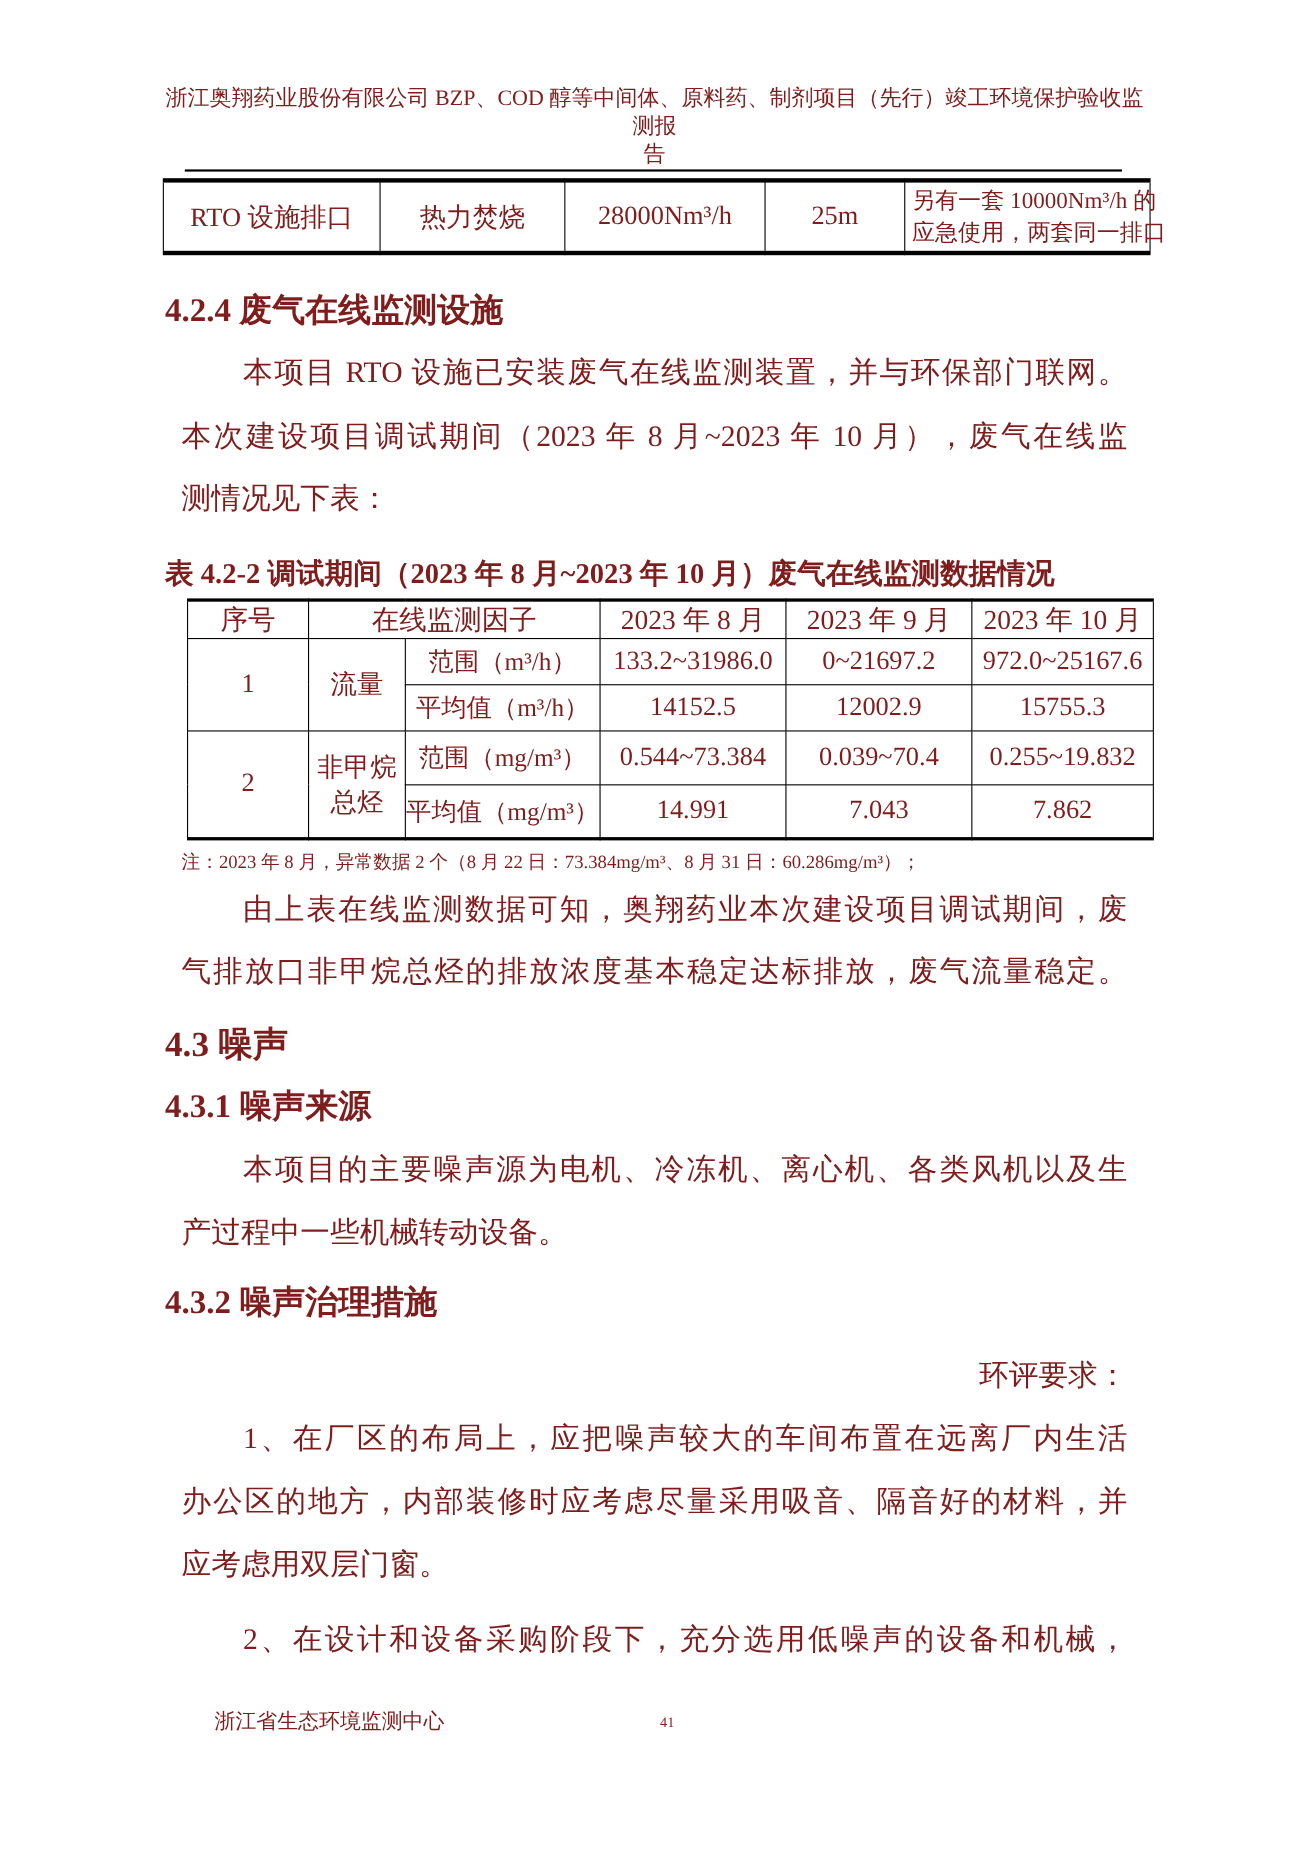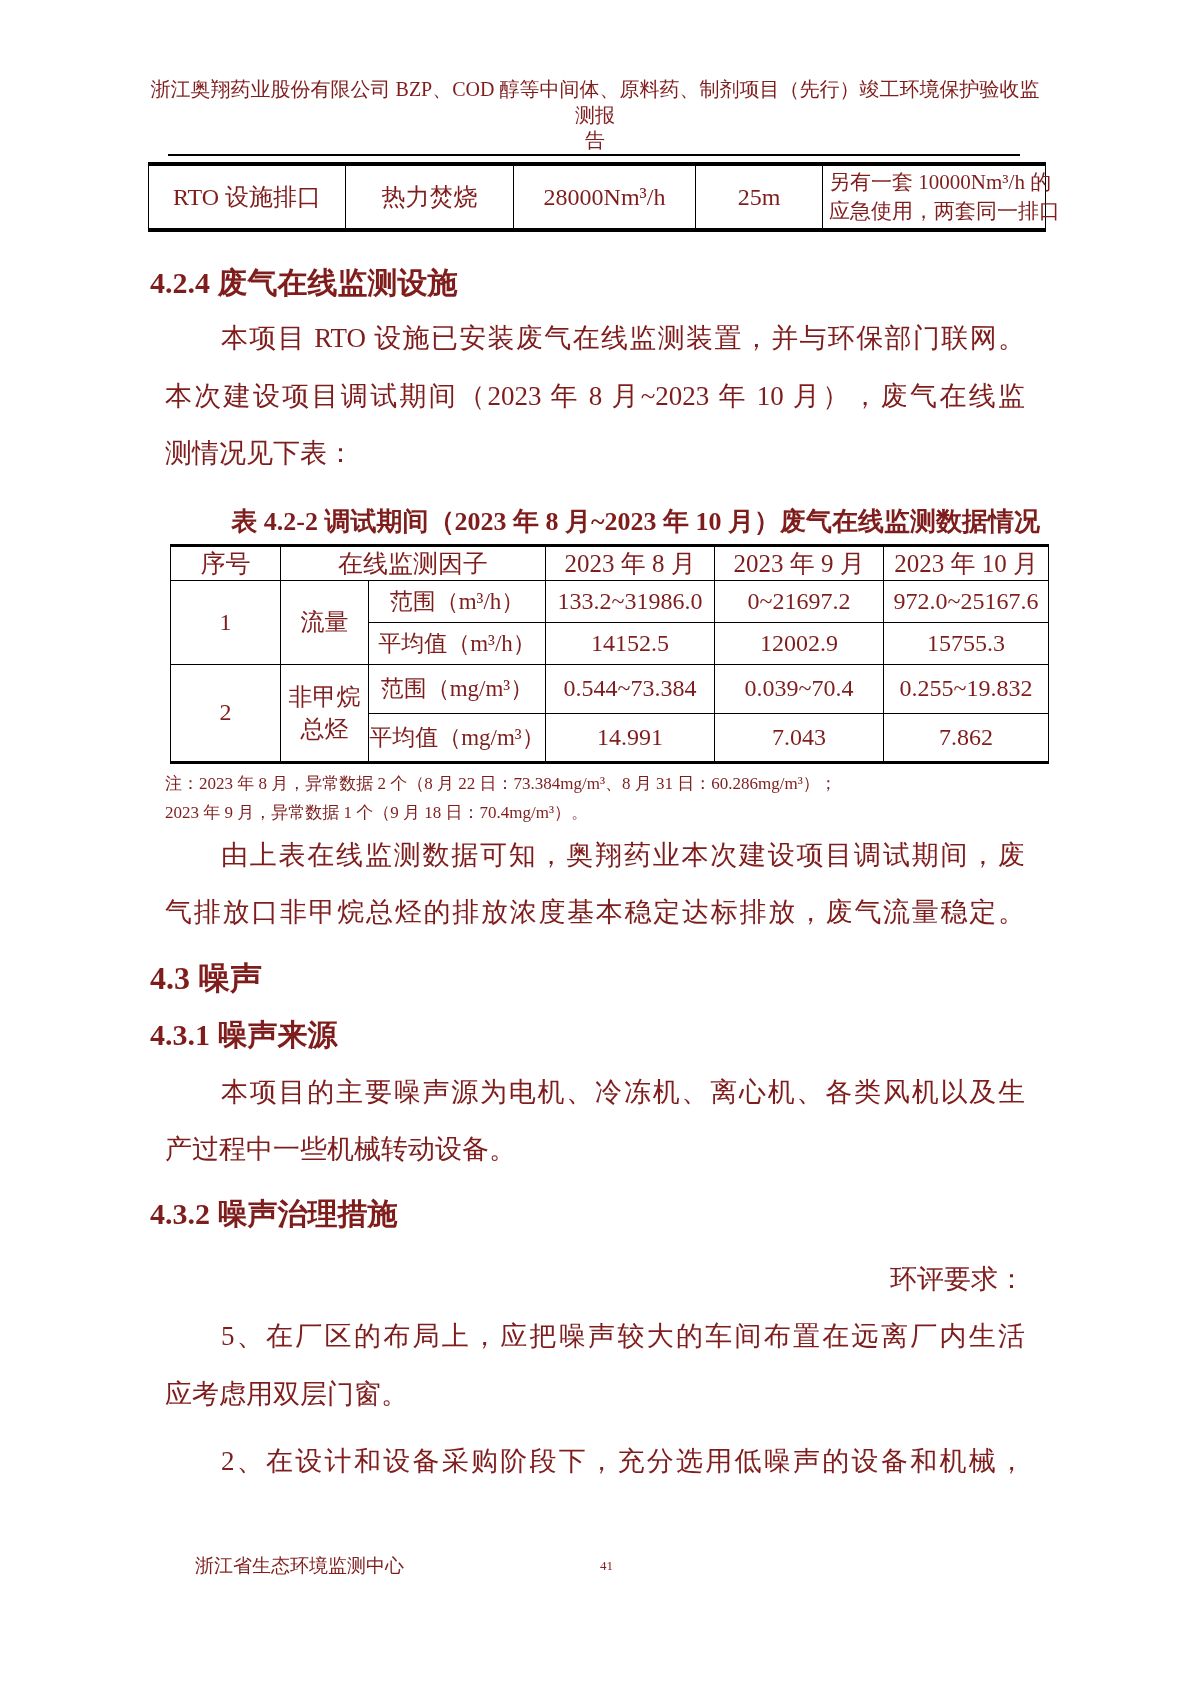--- a/index.html
+++ b/index.html
@@ -56,21 +56,21 @@
   .p1 { margin-top: 6px; }
   .p2 { margin-top: 0; }
   .p3 { margin-top: 8px; }
   .p4 { margin-top: 16px; }
   .p6 { margin-top: 10px; }
   .body-block { margin-left: 15px; width: 860px; }
 
   
   .caption {
     margin-top: 22px;
-    text-align: right;
+    text-align: left;
     font-size: 26px;
     font-weight: bold;
     line-height: 34px;
   }
   table.t2 {
     margin: 5px 0 0 20px;
     border-collapse: collapse;
     table-layout: fixed;
     width: 878px;
     border-top: 3px solid #000;
@@ -187,21 +187,20 @@
         <td class="lbl">平均值（mg/m³）</td>
         <td>14.991</td>
         <td>7.043</td>
         <td>7.862</td>
       </tr>
     </tbody>
       </table>
 
     <div class="note">
       <div class="ln">注：2023 年 8 月，异常数据 2 个（8 月 22 日：73.384mg/m³、8 月 31 日：60.286mg/m³）；</div>
-      <div class="ln">2023 年 9 月，异常数据 1 个（9 月 18 日：70.4mg/m³）。</div>
     </div>
 
     <div class="para p2 body-block">
       <div class="ln ind fill">由上表在线监测数据可知，奥翔药业本次建设项目调试期间，废</div>
       <div class="ln fill">气排放口非甲烷总烃的排放浓度基本稳定达标排放，废气流量稳定。</div>
     </div>
 
     <div class="h-43">4.3 噪声</div>
 
     <div class="h-sub h-431">4.3.1 噪声来源</div>
@@ -211,21 +210,22 @@
       <div class="ln">产过程中一些机械转动设备。</div>
     </div>
 
     <div class="h-sub h-432">4.3.2 噪声治理措施</div>
 
     <div class="para p4 body-block">
       <div class="ln ind">环评要求：</div>
     </div>
 
     <div class="para p5 body-block">
-      <div class="ln ind fill">5、在厂区的布局上，应把噪声较大的车间布置在远离厂内生活</div>
+      <div class="ln ind fill">1、在厂区的布局上，应把噪声较大的车间布置在远离厂内生活</div>
+      <div class="ln fill">办公区的地方，内部装修时应考虑尽量采用吸音、隔音好的材料，并</div>
       <div class="ln">应考虑用双层门窗。</div>
     </div>
 
     <div class="para p6 body-block">
       <div class="ln ind fill">2、在设计和设备采购阶段下，充分选用低噪声的设备和机械，</div>
     </div>
 
   </div>
 
   <div class="footer-left">浙江省生态环境监测中心</div>

